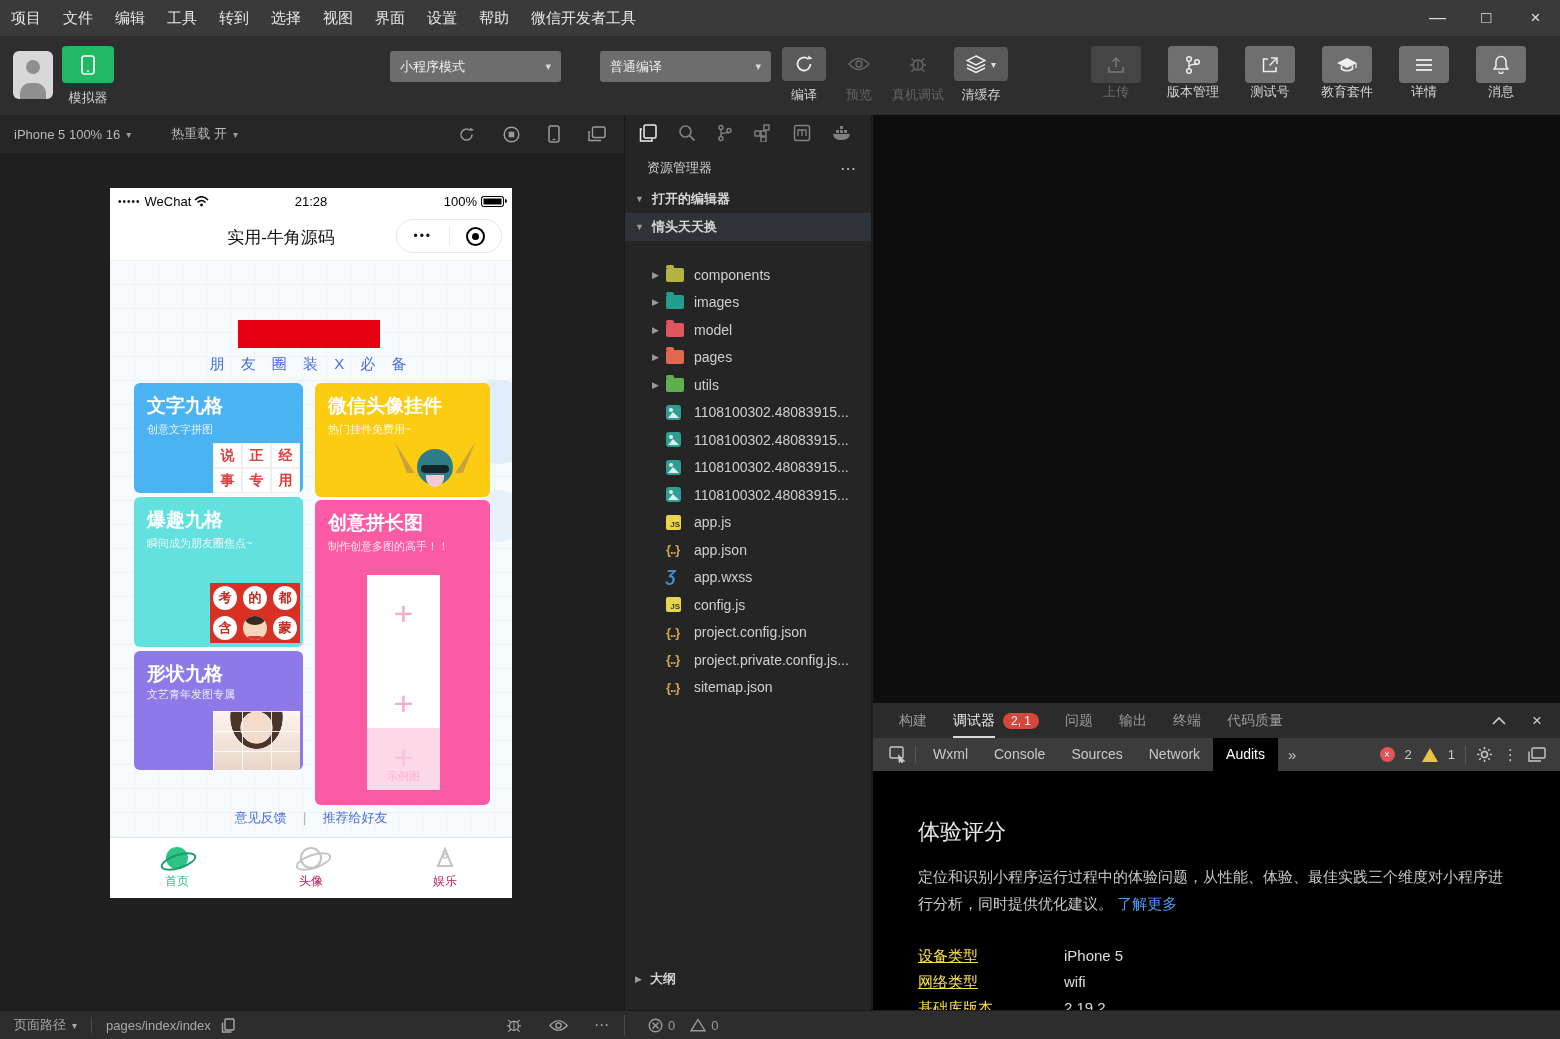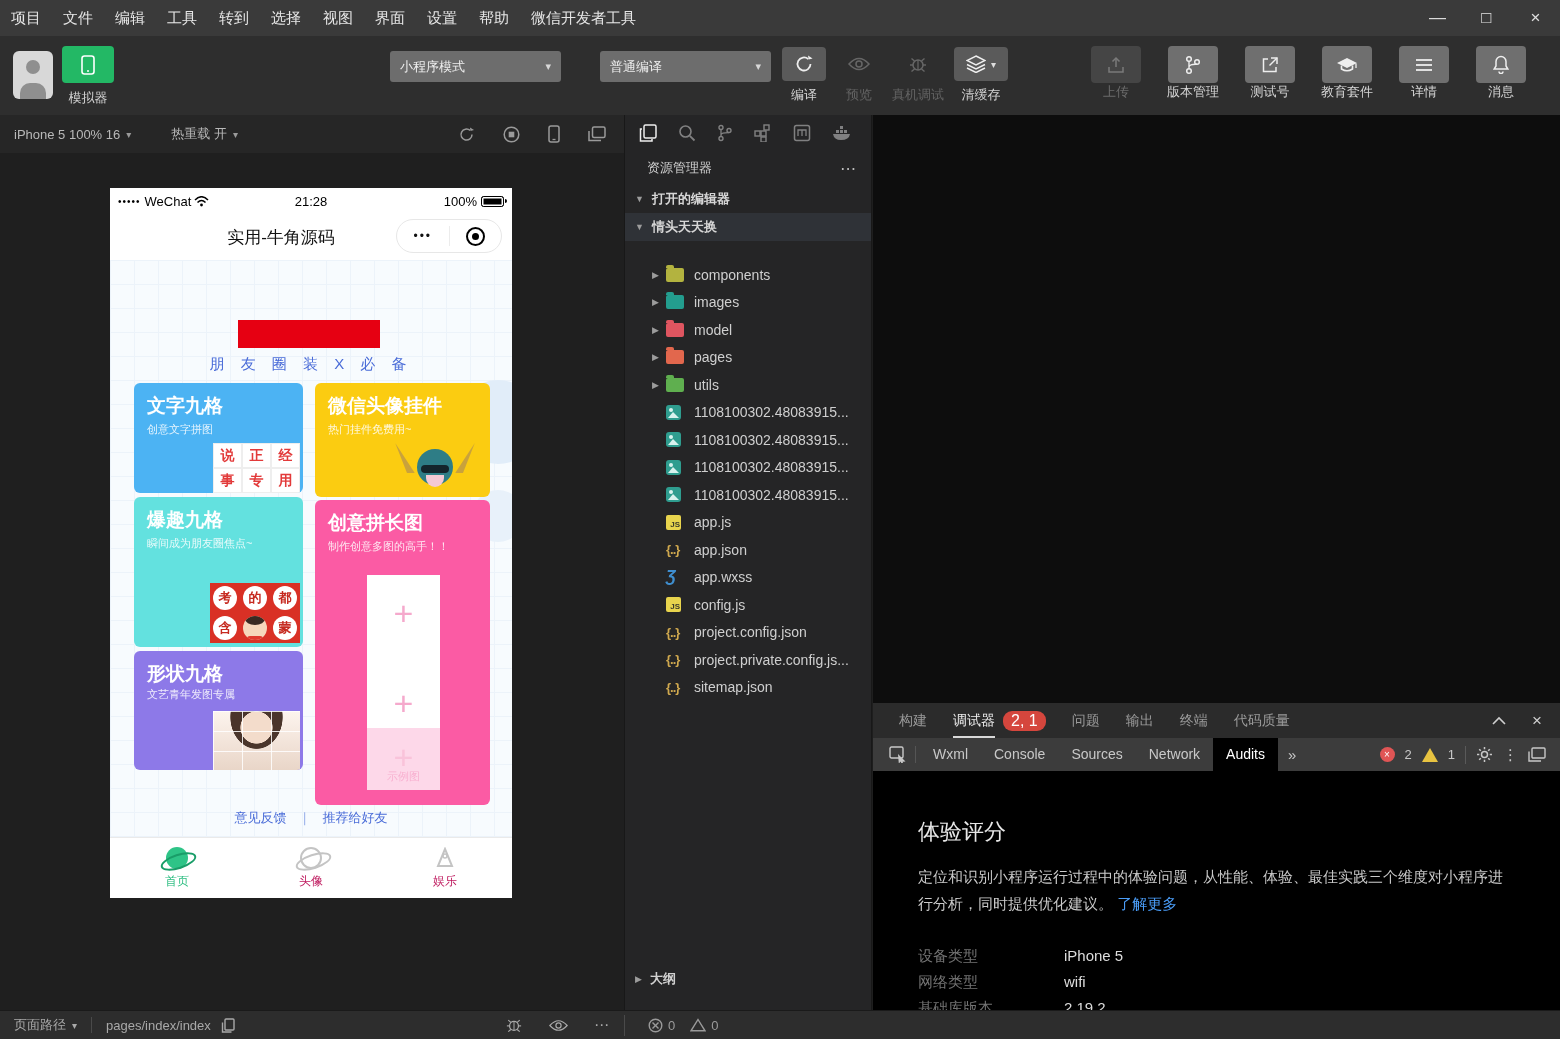--- a/index.html
+++ b/index.html
@@ -156,41 +156,41 @@
   .outline-row { position:absolute; left:0; bottom:18px; right:0; height:26px; display:flex; align-items:center; gap:8px; padding-left:10px; color:#d0d0d0; font-size:13px; font-weight:bold; }
   .outline-row .tri { font-size:9px; color:#9c9c9c; }
 
   
   .editor-empty { position:absolute; left:873px; top:115px; right:0; height:588px; background:#0d0d0d; }
   .debug { position:absolute; left:873px; top:703px; right:0; height:307px; background:#000; }
   .dbg-tabs { height:35px; background:#2b2b2b; display:flex; align-items:center; padding-left:26px; gap:26px; position:relative; }
   .dtab { font-size:14px; color:#9a9a9a; height:35px; line-height:35px; }
   .dtab.active { color:#ededed; border-bottom:2px solid #d8d8d8; }
   .dtab-wrap { display:flex; align-items:center; gap:8px; }
-  .badge { background:#d5463d; color:#fff; font-size:16px; border-radius:9px; padding:1px 8px; }
+  .badge { background:#d5463d; color:#fff; font-size:12px; border-radius:9px; padding:1px 8px; }
   .dbg-ctrl { position:absolute; right:18px; display:flex; gap:26px; align-items:center; color:#cfcfcf; }
   .dbg-ctrl .x { font-size:17px; }
   .devbar { height:33px; background:#3c3c3c; display:flex; align-items:center; padding-left:8px; }
   .inspect { padding:0 8px; border-right:1px solid #555; margin-right:4px; }
   .dvtab { padding:0 13px; font-size:14px; color:#c8c8c8; height:33px; line-height:33px; }
   .dvtab.active { background:#000; color:#fff; }
   .dv-more { color:#c8c8c8; font-size:15px; padding:0 10px; }
   .dv-right { margin-left:auto; display:flex; align-items:center; gap:10px; padding-right:14px; }
   .err-dot { width:15px; height:15px; border-radius:50%; background:#e05555; color:#fff; font-size:10px; display:flex; align-items:center; justify-content:center; }
   .cnt { color:#c8c8c8; font-size:13px; }
   .warn-tri { width:0; height:0; border-left:8px solid transparent; border-right:8px solid transparent; border-bottom:14px solid #e8c341; position:relative; }
   .dv-sep { width:1px; height:18px; background:#5a5a5a; }
   .kebab { color:#c8c8c8; font-size:15px; }
   .audits { position:absolute; left:0; top:68px; right:0; bottom:0; background:#000; overflow:hidden; }
   .au-head { position:absolute; left:45px; top:46px; font-size:22px; color:#e8e8e8; }
   .au-desc { position:absolute; left:45px; top:92px; width:592px; font-size:15px; line-height:27px; color:#c9c9c9; }
   .au-desc a { color:#4a9df8; text-decoration:none; }
   .au-rows { position:absolute; left:45px; top:176px; right:20px; }
   .au-row { height:26px; display:flex; font-size:15px; }
-  .au-row .k { width:146px; color:#737373; }
+  .au-row .k { width:146px; color:#fde047;text-decoration:underline; }
   .au-row .v { color:#dcdcdc; }
 
   
   .statusbar { position:absolute; left:0; top:1010px; width:1560px; height:29px; background:#2d2d2d; border-top:1px solid #1a1a1a; display:flex; align-items:center; color:#a9a9a9; font-size:13px; }
   .sb-left { display:flex; align-items:center; gap:6px; padding-left:14px; }
   .sb-sep { width:1px; height:16px; background:#4a4a4a; margin:0 8px; }
   .sb-icons { position:absolute; left:505px; display:flex; align-items:center; gap:26px; }
   .sb-div { position:absolute; left:624px; top:4px; width:1px; height:21px; background:#4a4a4a; }
   .sb-problems { position:absolute; left:648px; display:flex; align-items:center; gap:5px; color:#9a9a9a; }
   .sb-problems .ic2 { margin-left:10px; }

